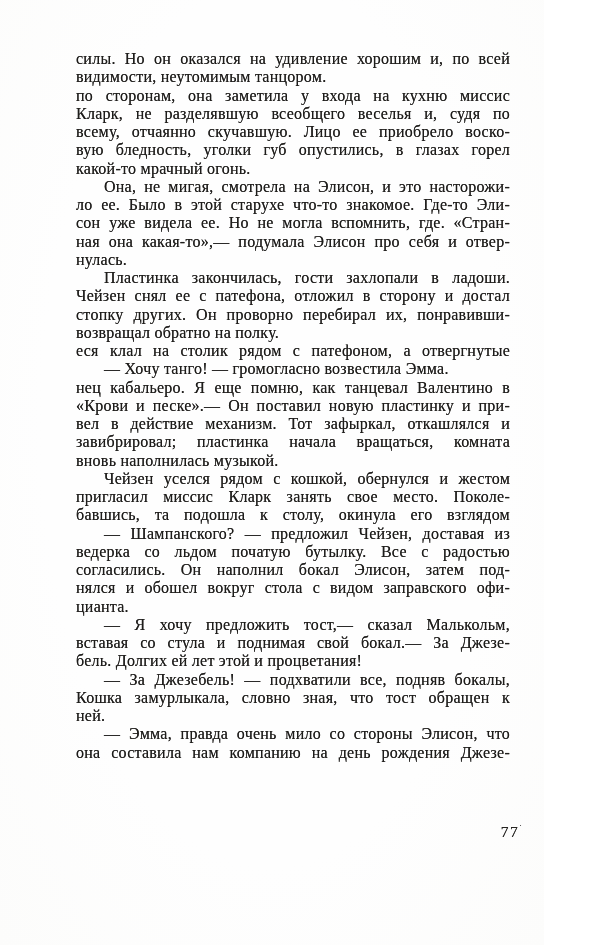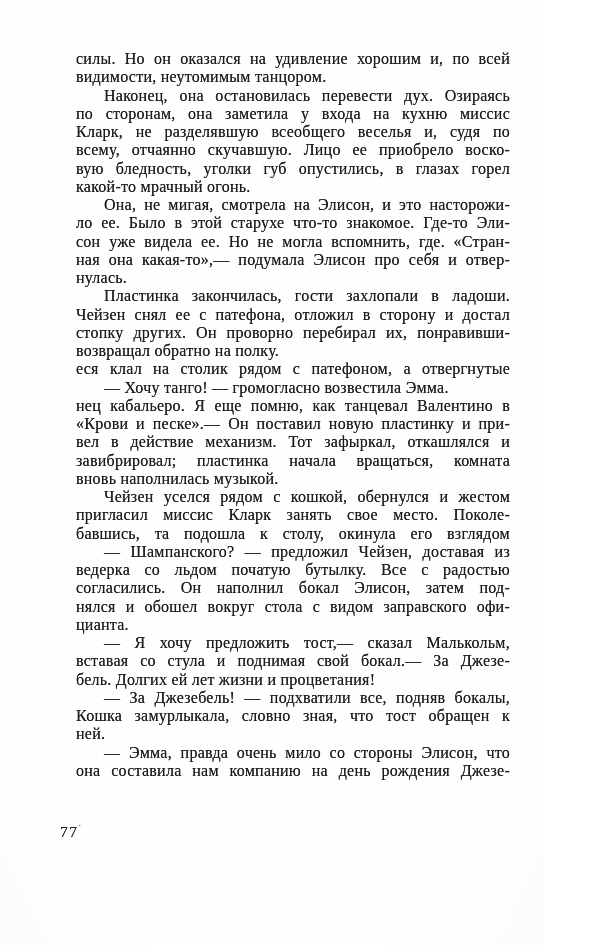--- a/index.html
+++ b/index.html
@@ -42,24 +42,24 @@
     white-space: normal;
   }
   .line.indent {
     text-indent: 28px;
   }
   .line.endline {
     text-align-last: left;
   }
   .page-footer {
     position: absolute;
-    left: 60px;
+    left: 88px;
     top: 821px;
     width: 434px;
-    text-align: left;
+    text-align: right;
     color: #242320;
     font-size: 15.5px;
     letter-spacing: 1.5px;
     text-shadow: 0 0 0.5px rgba(20,18,16,0.7);
   }
   .page-footer .tick {
     font-size: 8px;
     vertical-align: 9px;
     letter-spacing: 0;
     color: #3a3936;
@@ -68,21 +68,20 @@
 </head>
 <body>
 
 <div class="scan-page">
   <div class="text-block">
       <div class="para">
         <div class="line">силы. Но он оказался на удивление хорошим и, по всей</div>
         <div class="line endline">видимости, неутомимым танцором.</div>
       </div>
       <div class="para">
-        <div class="line indent">Наконец, она остановилась перевести дух. Озираясь</div>
         <div class="line">по сторонам, она заметила у входа на кухню миссис</div>
         <div class="line">Кларк, не разделявшую всеобщего веселья и, судя по</div>
         <div class="line">всему, отчаянно скучавшую. Лицо ее приобрело воско-</div>
         <div class="line">вую бледность, уголки губ опустились, в глазах горел</div>
         <div class="line endline">какой-то мрачный огонь.</div>
       </div>
       <div class="para">
         <div class="line indent">Она, не мигая, смотрела на Элисон, и это насторожи-</div>
         <div class="line">ло ее. Было в этой старухе что-то знакомое. Где-то Эли-</div>
         <div class="line">сон уже видела ее. Но не могла вспомнить, где. «Стран-</div>
@@ -114,21 +113,21 @@
       <div class="para">
         <div class="line indent">— Шампанского? — предложил Чейзен, доставая из</div>
         <div class="line">ведерка со льдом початую бутылку. Все с радостью</div>
         <div class="line">согласились. Он наполнил бокал Элисон, затем под-</div>
         <div class="line">нялся и обошел вокруг стола с видом заправского офи-</div>
         <div class="line endline">цианта.</div>
       </div>
       <div class="para">
         <div class="line indent">— Я хочу предложить тост,— сказал Малькольм,</div>
         <div class="line">вставая со стула и поднимая свой бокал.— За Джезе-</div>
-        <div class="line endline">бель. Долгих ей лет жизни и процветания!</div>
+        <div class="line endline">бель. Долгих ей лет этой и процветания!</div>
       </div>
       <div class="para">
         <div class="line indent">— За Джезебель! — подхватили все, подняв бокалы,</div>
         <div class="line">Кошка замурлыкала, словно зная, что тост обращен к</div>
         <div class="line endline">ней.</div>
       </div>
       <div class="para">
         <div class="line indent">— Эмма, правда очень мило со стороны Элисон, что</div>
         <div class="line">она составила нам компанию на день рождения Джезе-</div>
       </div>

